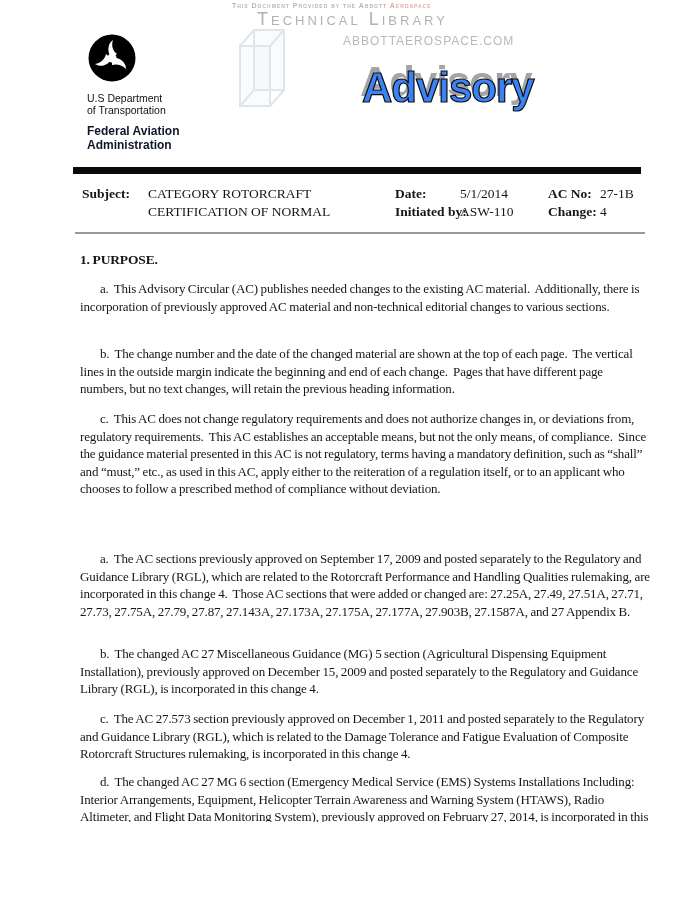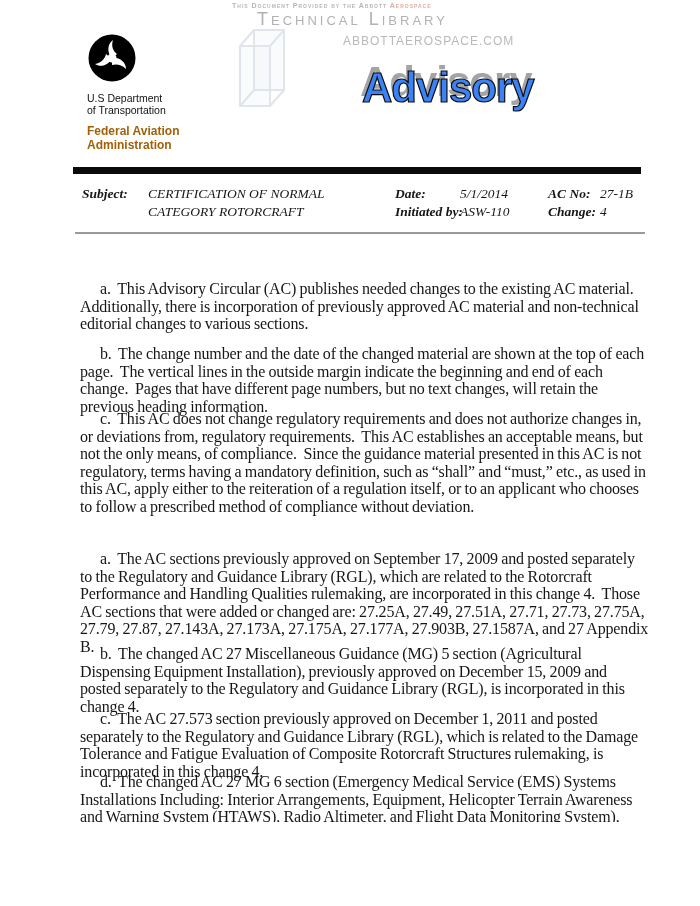--- a/index.html
+++ b/index.html
@@ -12,42 +12,42 @@
   .wm-line1{left:232px;top:2px;font-size:7px;letter-spacing:1px;font-variant:small-caps;font-weight:bold;white-space:nowrap;}
   .wm-line1 .salmon{color:#e0aca4;}
   .wm-line2{left:257px;top:9px;font-size:18px;letter-spacing:3px;font-variant:small-caps;color:#b2b2b2;white-space:nowrap;}
   .wm-line3{left:343px;top:34px;font-size:12px;letter-spacing:1px;font-weight:normal;color:#b9b9b9;white-space:nowrap;}
   .wm-cube{position:absolute;left:237px;top:24px;opacity:.55;}
   
   .dot-logo{position:absolute;left:88px;top:34px;}
   .dept{position:absolute;left:87px;top:92px;font-family:"Liberation Sans",sans-serif;
         font-size:10.5px;line-height:12px;color:#111;}
   .faa{position:absolute;left:87px;top:124px;font-family:"Liberation Sans",sans-serif;
-       font-size:12px;line-height:14px;font-weight:bold;color:#a16207;}
+       font-size:12px;line-height:14px;font-weight:bold;color:#0f172a;}
   
   .big-title{position:absolute;left:362px;top:26px;font-family:"Liberation Sans",sans-serif;
              font-weight:bold;font-size:42px;line-height:47px;letter-spacing:-1px;color:#3b82f6;margin-top:38px;
              -webkit-text-stroke:1.2px #0c0c0c;}
   .big-title .t1{display:block;text-shadow:-2px -6px 0 rgba(115,115,115,.65);}
   .big-title .t2{display:block;text-shadow:-1px -3px 0 rgba(115,115,115,.35);}
   
   .rule-top{position:absolute;left:73px;top:167px;width:568px;height:7px;background:#0a0a0a;}
   .rule-thin{position:absolute;left:75px;top:232px;width:570px;height:2px;background:#9a9a9a;}
   .rule-bottom{position:absolute;left:73px;top:844px;width:568px;height:6px;background:#0a0a0a;}
   
-  .hdr{position:absolute;top:185px;font-size:13.5px;line-height:17.5px;white-space:nowrap;font-style:italic;}
+  .hdr{position:absolute;top:185px;font-size:13.5px;line-height:17.5px;white-space:nowrap;}
   .hdr b{font-weight:bold;}
   .hdr-subject-label{left:82px;}
   .hdr-subject-value{left:148px;}
   .hdr-date-labels{left:367px;margin-left:28px;}
   .hdr-date-values{left:460px;}
   .hdr-ac-labels{left:548px;}
   .hdr-ac-values{left:600px;}
   
-  .blk{position:absolute;left:80px;width:570px;font-size:16px;line-height:17.5px;
+  .blk{position:absolute;left:80px;width:570px;font-size:13px;line-height:17.5px;
        letter-spacing:-0.15px;word-spacing:-0.5px;white-space:pre-wrap;}
   .blk.head{font-weight:bold;font-size:13.5px;white-space:nowrap;}
   .para{text-indent:20px;}
 </style>
 </head>
 <body>
 
 <div class="page">
 
   <div class="wm wm-line1"><span>This Document Provided by the </span><span>Abbott </span><span class="salmon">Aerospace</span></div>
@@ -85,40 +85,41 @@
   <div class="big-title">
     <span class="t1">Advisory</span>
   </div>
 
   <div class="rule-top"></div>
   <div class="rule-thin"></div>
   <div class="rule-bottom"></div>
 
   <div class="hdr hdr-subject-label"><b>Subject:</b></div>
   <div class="hdr hdr-subject-value">
+    <div>CATEGORY ROTORCRAFT</div>
     <div>CERTIFICATION OF NORMAL</div>
-    <div>CATEGORY ROTORCRAFT</div>
   </div>
   <div class="hdr hdr-date-labels">
     <div><b>Date:</b></div>
     <div><b>Initiated by:</b></div>
   </div>
   <div class="hdr hdr-date-values">
     <div>5/1/2014</div>
     <div>ASW-110</div>
   </div>
   <div class="hdr hdr-ac-labels">
     <div><b>AC No:</b></div>
     <div><b>Change:</b></div>
   </div>
   <div class="hdr hdr-ac-values">
     <div>27-1B</div>
     <div>4</div>
   </div>
 
+  <div class="blk head" style="top:251px">1.  PURPOSE.</div>
   <div class="blk para" style="top:280px">a.  This Advisory Circular (AC) publishes needed changes to the existing AC material.  Additionally, there is incorporation of previously approved AC material and non-technical editorial changes to various sections.</div>
   <div class="blk para" style="top:345px">b.  The change number and the date of the changed material are shown at the top of each page.  The vertical lines in the outside margin indicate the beginning and end of each change.  Pages that have different page numbers, but no text changes, will retain the previous heading information.</div>
   <div class="blk para" style="top:410px">c.  This AC does not change regulatory requirements and does not authorize changes in, or deviations from, regulatory requirements.  This AC establishes an acceptable means, but not the only means, of compliance.  Since the guidance material presented in this AC is not regulatory, terms having a mandatory definition, such as “shall” and “must,” etc., as used in this AC, apply either to the reiteration of a regulation itself, or to an applicant who chooses to follow a prescribed method of compliance without deviation.</div>
 
   <div class="blk para" style="top:550px">a.  The AC sections previously approved on September 17, 2009 and posted separately to the Regulatory and Guidance Library (RGL), which are related to the Rotorcraft Performance and Handling Qualities rulemaking, are incorporated in this change 4.  Those AC sections that were added or changed are: 27.25A, 27.49, 27.51A, 27.71, 27.73, 27.75A, 27.79, 27.87, 27.143A, 27.173A, 27.175A, 27.177A, 27.903B, 27.1587A, and 27 Appendix B.</div>
   <div class="blk para" style="top:645px">b.  The changed AC 27 Miscellaneous Guidance (MG) 5 section (Agricultural Dispensing Equipment Installation), previously approved on December 15, 2009 and posted separately to the Regulatory and Guidance Library (RGL), is incorporated in this change 4.</div>
   <div class="blk para" style="top:710px">c.  The AC 27.573 section previously approved on December 1, 2011 and posted separately to the Regulatory and Guidance Library (RGL), which is related to the Damage Tolerance and Fatigue Evaluation of Composite Rotorcraft Structures rulemaking, is incorporated in this change 4.</div>
   <div class="blk para" style="top:773px">d.  The changed AC 27 MG 6 section (Emergency Medical Service (EMS) Systems Installations Including: Interior Arrangements, Equipment, Helicopter Terrain Awareness and Warning System (HTAWS), Radio Altimeter, and Flight Data Monitoring System), previously approved on February 27, 2014, is incorporated in this change 4.</div>
 
 </div>

